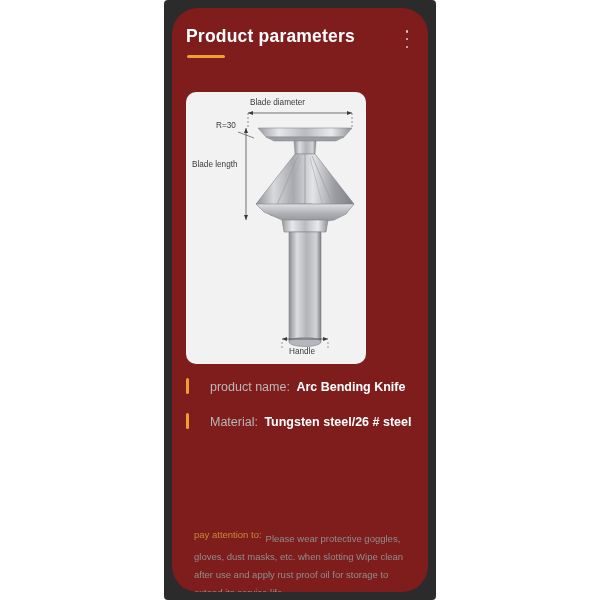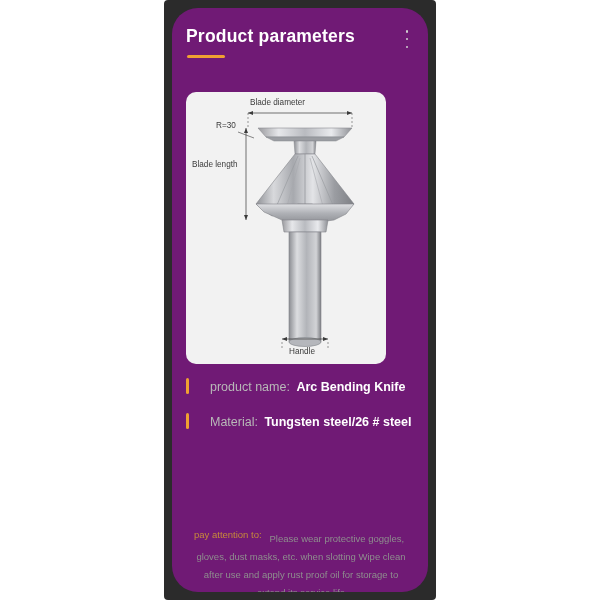--- a/index.html
+++ b/index.html
@@ -27,21 +27,21 @@
     background: #2b2b2b;
     border-radius: 4px;
   }
   
   .inner-card {
     position: absolute;
     left: 172px;
     top: 8px;
     width: 256px;
     height: 584px;
-    background: #701a75;
+    background: #7f1d1d;
     border-radius: 26px;
     box-sizing: border-box;
     overflow: hidden;
   }
   
   .header {
     position: absolute;
     left: 14px;
     top: 18px;
     width: 228px;
@@ -84,21 +84,21 @@
     width: 2.5px;
     height: 2.5px;
     border-radius: 50%;
     background: #cfcfcf;
   }
   
   .image-card {
     position: absolute;
     left: 14px;
     top: 84px;
-    width: 200px;
+    width: 180px;
     height: 272px;
     background: #f2f2f2;
     border-radius: 10px;
     overflow: hidden;
   }
   .image-card svg { display: block; }
   
   .specs {
     position: absolute;
     left: 14px;
@@ -131,21 +131,20 @@
     font-size: 12.5px;
     font-weight: bold;
     margin-left: 2px;
   }
   
   .attention {
     position: absolute;
     left: 22px;
     top: 520px;
     width: 214px;
-    text-align: center;
   }
   .attention-label {
     color: #c78a3a;
     font-size: 9.5px;
     float: left;
     margin-right: 4px;
     line-height: 13px;
   }
   .attention-text {
     color: #8e8e8e;

